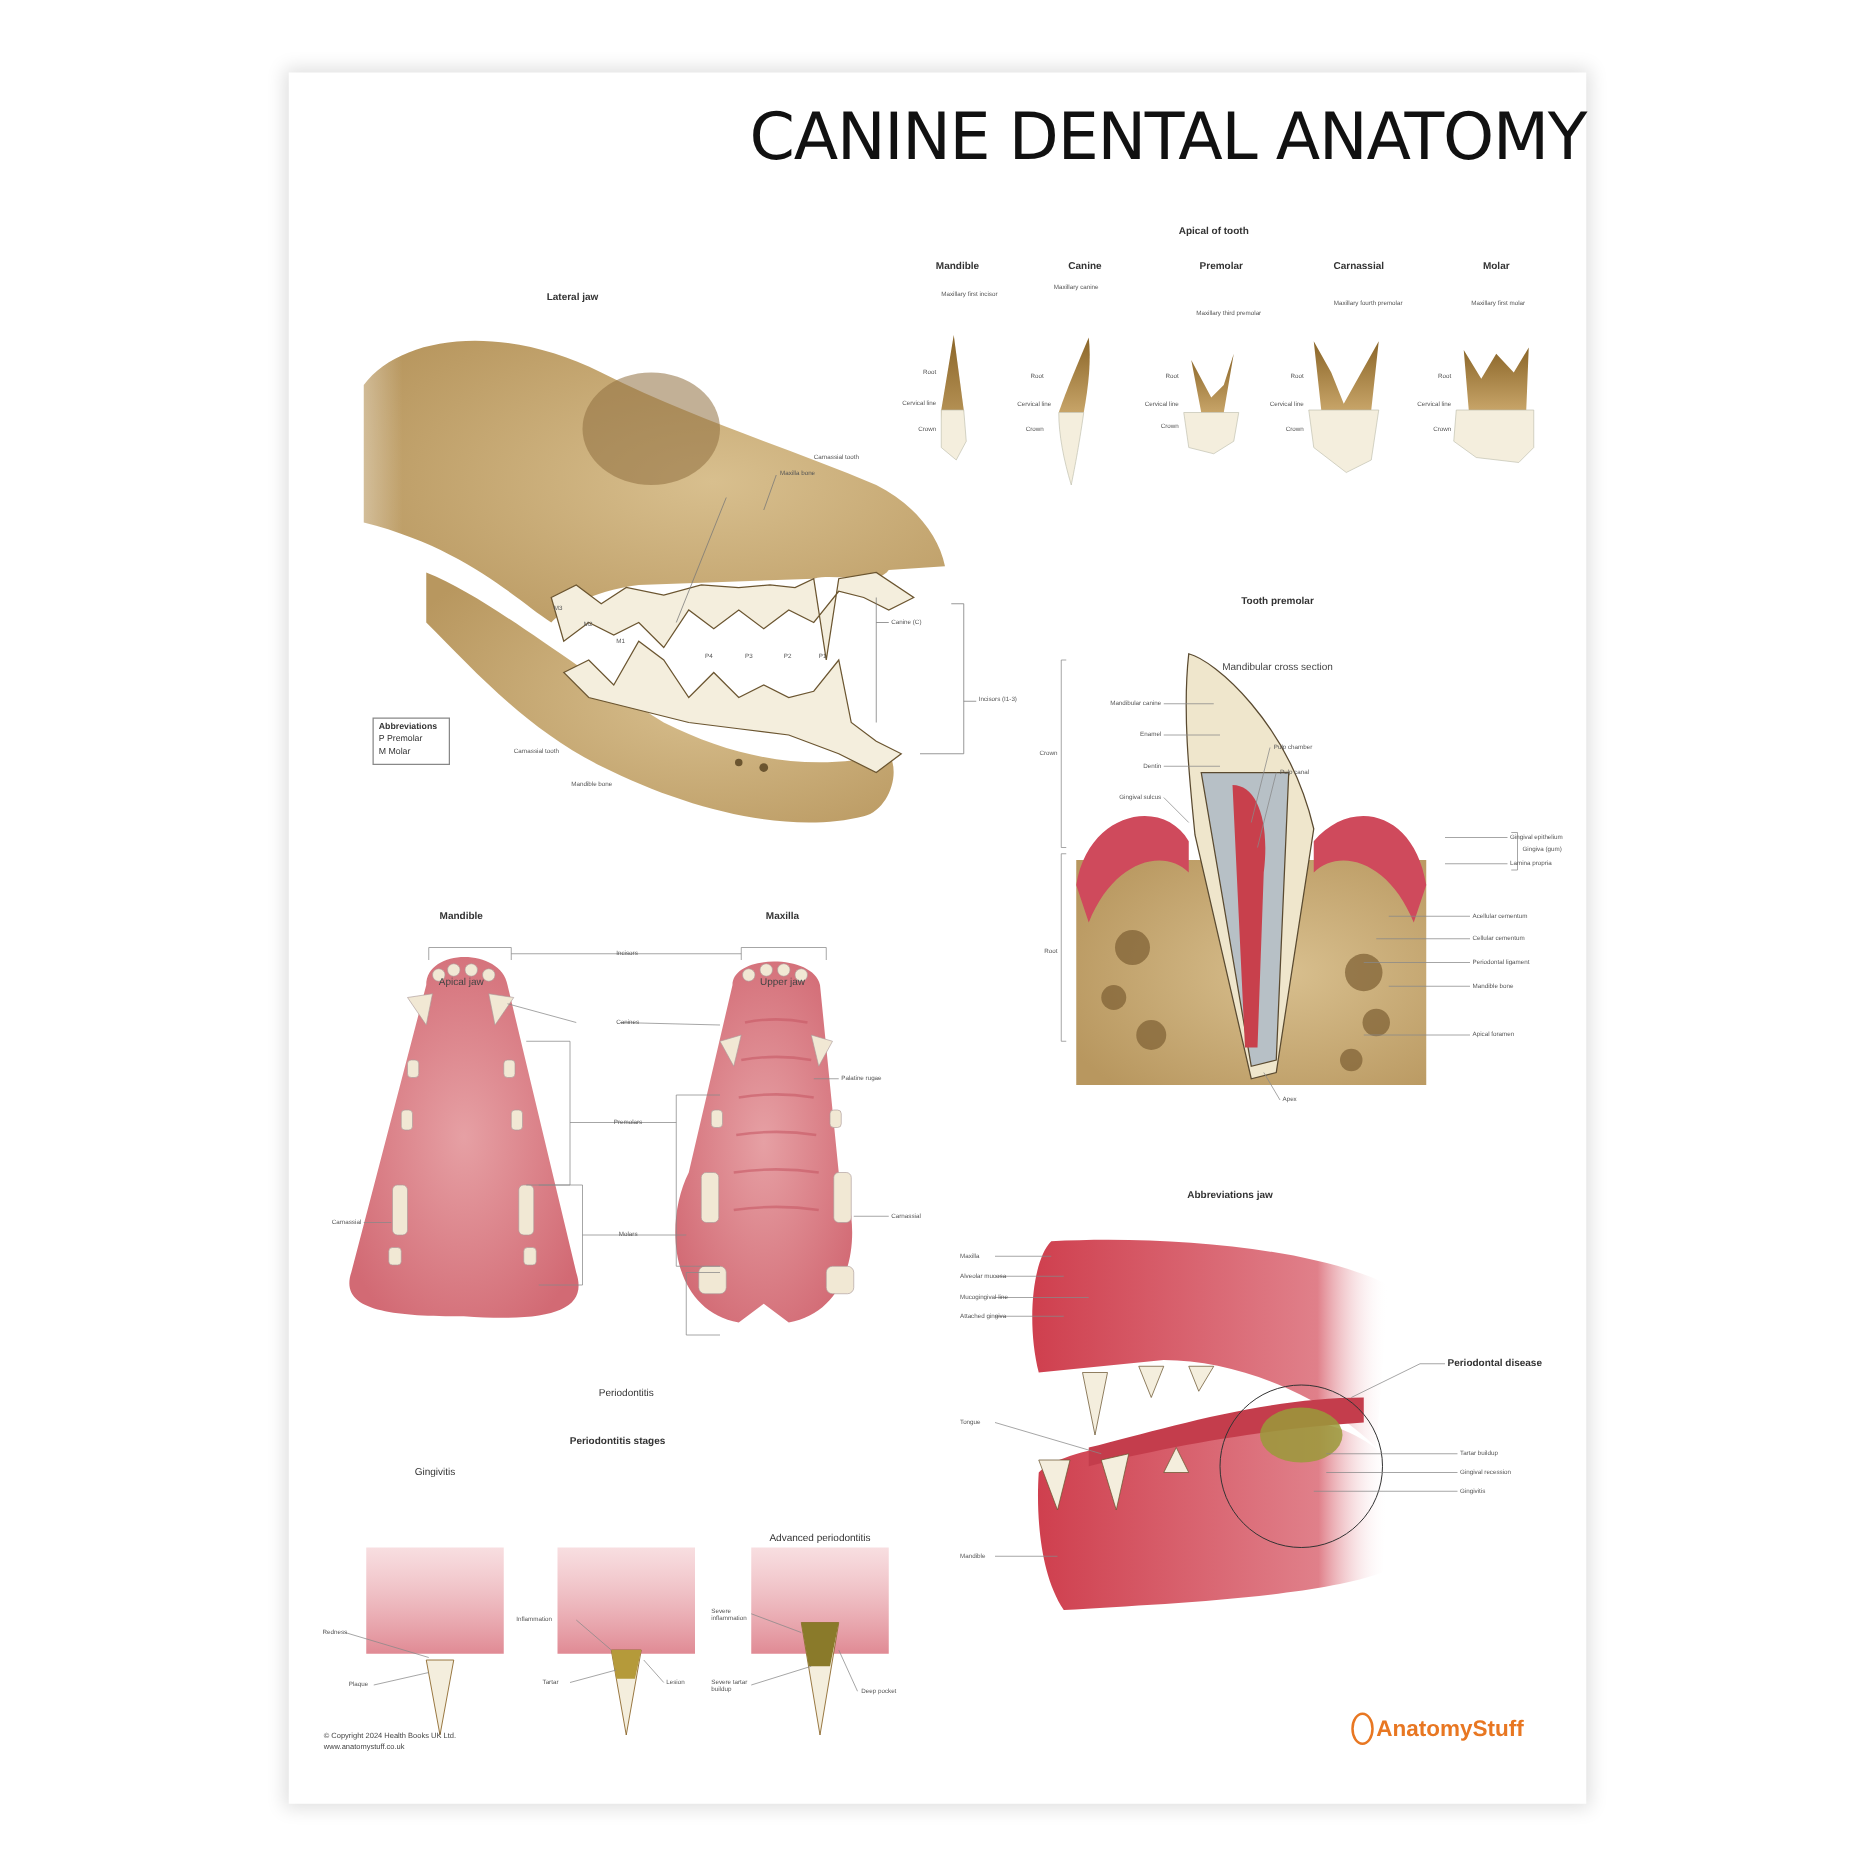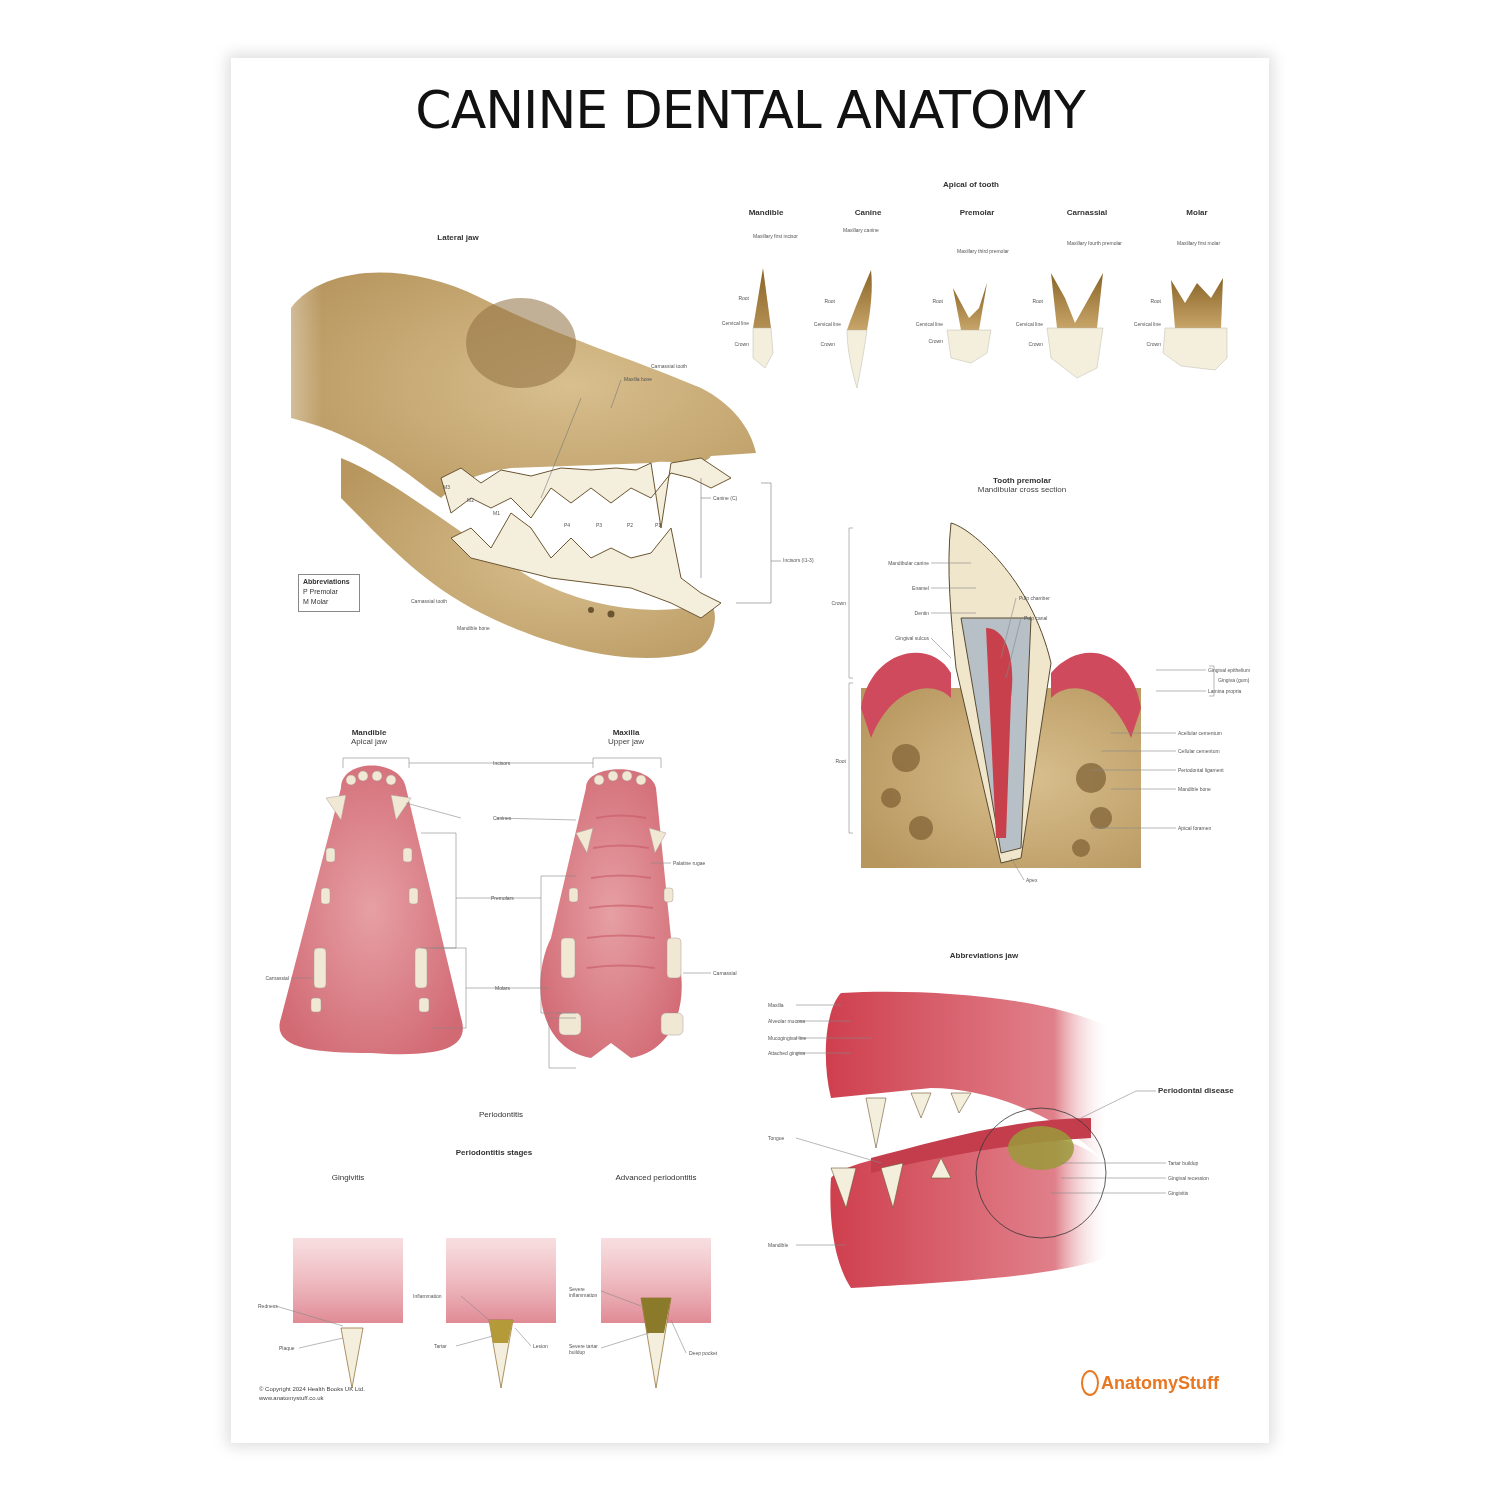--- a/index.html
+++ b/index.html
@@ -1,22 +1,22 @@
 <!DOCTYPE html>
 <html><head>
 <meta charset="utf-8">
 <style>
   html, body { margin: 0; padding: 0; }
   body { width: 1500px; height: 1500px; background: #ffffff; position: relative; overflow: hidden; font-family: "Liberation Sans", sans-serif; }
   .poster { position: absolute; left: 231px; top: 58px; width: 1038px; height: 1385px; background: #fff;
     box-shadow: 0 0 14px 4px rgba(0,0,0,0.13); }
-  .title { position: absolute; left: 0; right: 0; top: 22px; text-align: center; font-family: "DejaVu Sans", sans-serif;
+  .title { position: absolute; left: 0; right: 0; top: 22px; text-align: right; font-family: "DejaVu Sans", sans-serif;
     font-size: 52px; letter-spacing: -1px; color: #111; }
   .h { position: absolute; font-size: 8px; font-weight: bold; color: #333; white-space: nowrap; transform: translateX(-50%); text-align: center; }
-  .sub { display: block; font-weight: normal; color: #444; }
+  .sub { display: block; font-weight: normal; color: #444; margin-top: 44px; }
   .lbl { position: absolute; font-size: 5px; color: #555; white-space: nowrap; }
   .lbl.r { transform: translateX(-100%); }
   .big { font-size: 8px; font-weight: bold; color: #333; text-align: right; }
   svg.art { position: absolute; left: 0; top: 0; }
   .abbr { position: absolute; left: 67px; top: 516px; width: 62px; height: 38px; border: 1px solid #888; font-size: 7px; color: #333; padding: 2px 4px; box-sizing: border-box; line-height: 10px; }
   .abbr b { display: block; font-size: 7px; }
   .copy { position: absolute; left: 28px; top: 1327px; font-size: 6px; color: #444; line-height: 9px; }
   .logo { position: absolute; left: 850px; top: 1312px; display: flex; align-items: center; gap: 2px; color: #e87722; font-weight: bold; font-size: 18px; }
   .logo-icon { width: 18px; height: 26px; border: 2px solid #e87722; border-radius: 50%; box-sizing: border-box; }
 </style>
@@ -262,21 +262,21 @@
     <span class="sub">Apical jaw</span>
   </div>
   <div class="h" style="left:395px; top:670px;">
     <span>Maxilla</span>
     <span class="sub">Upper jaw</span>
   </div>
   <div class="h" style="left:753px; top:893px;">Abbreviations jaw</div>
   <div class="h" style="left:263px; top:1090px;">Periodontitis stages</div>
   <div class="h" style="left:117px; top:1115px; font-weight:normal;">Gingivitis</div>
   <div class="h" style="left:270px; top:1052px; font-weight:normal;">Periodontitis</div>
-  <div class="h" style="left:425px; top:1115px; font-weight:normal;">Advanced periodontitis</div>
+  <div class="h" style="left:425px; top:1168px; font-weight:normal;">Advanced periodontitis</div>
 
   <div class="lbl" style="left:393px; top:318px;">Maxilla bone</div>
   <div class="lbl" style="left:420px; top:305px;">Carnassial tooth</div>
   <div class="lbl" style="left:482px; top:437px;">Canine (C)</div>
   <div class="lbl" style="left:552px; top:499px;">Incisors (I1-3)</div>
   <div class="lbl" style="left:180px; top:540px;">Carnassial tooth</div>
   <div class="lbl" style="left:226px; top:567px;">Mandible bone</div>
   <div class="lbl" style="left:212px; top:426px;">M3</div>
   <div class="lbl" style="left:236px; top:439px;">M2</div>
   <div class="lbl" style="left:262px; top:452px;">M1</div>

